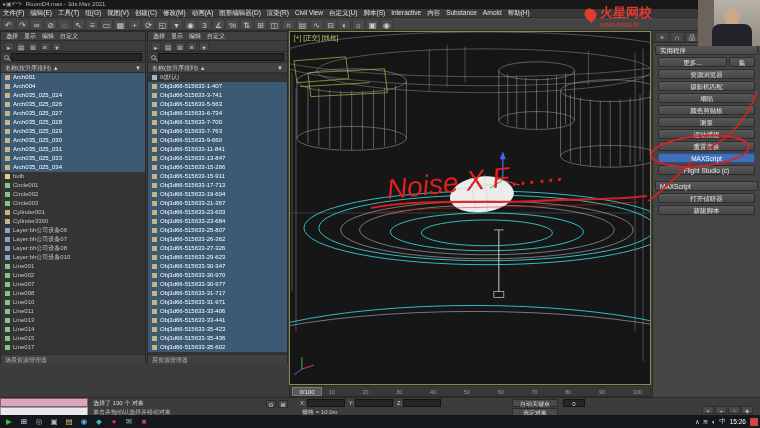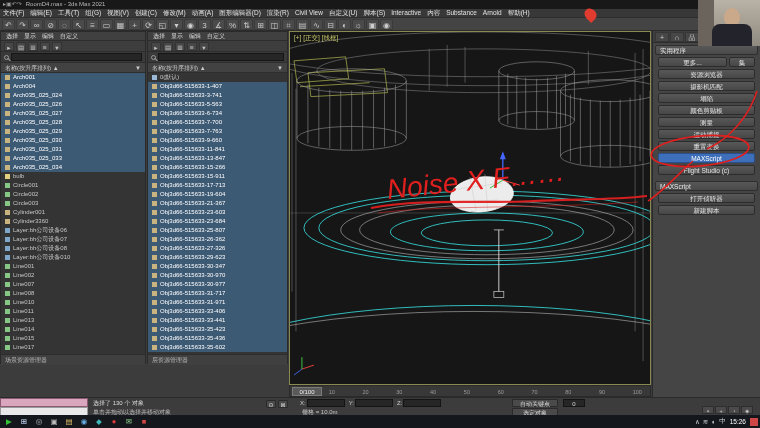--- a/index.html
+++ b/index.html
@@ -618,20 +618,24 @@
       <span class="tray-item">≋</span>
       <span class="tray-item">◖</span>
     </span>
   <span class="tray-item">中</span>
   <span class="tray-item" style="color:#ffffff">15:26</span>
   <span style="width:8px;height:8px;background:#d04545;display:inline-block"></span>
 </div>
 
 <div id="brand" class="abs">
   <span class="flame"></span>
+  <span>
+    <div class="nm">火星网校</div>
+    <div class="url">www.hxsd.tv</div>
+  </span>
 </div>
 
 <div id="webcam" class="abs">
   <span class="band"></span>
   <span class="head"></span>
   <span class="body"></span>
 </div>
 
 <svg id="annot" viewBox="0 0 760 428">
   <path d="M371,208 C424,198 478,204 534,201 C575,199 614,200 647,196" stroke="#e01f1f" stroke-width="2.2" fill="none" opacity="0.95"></path>

